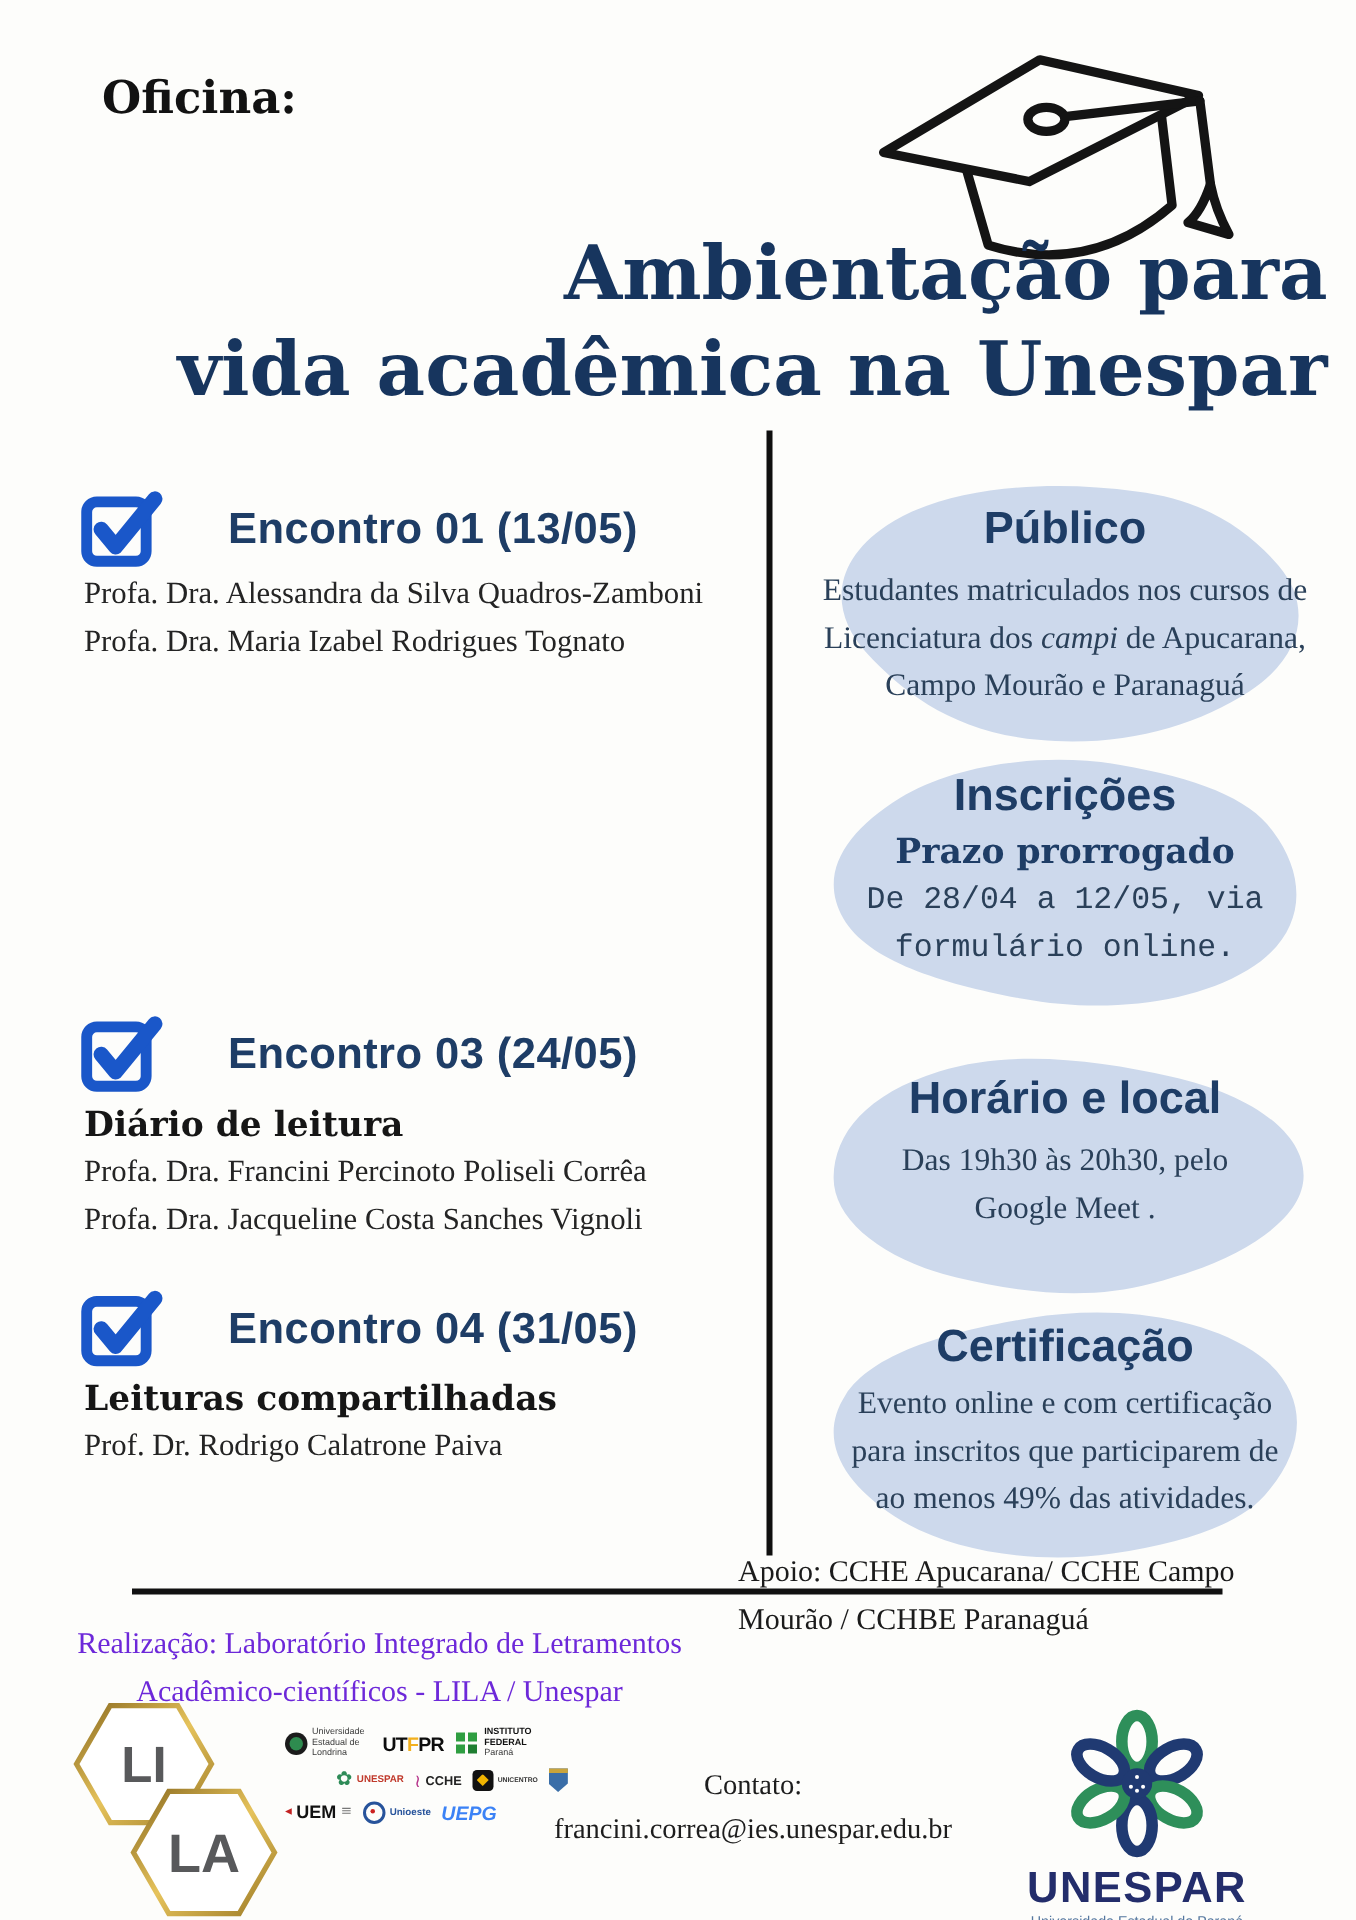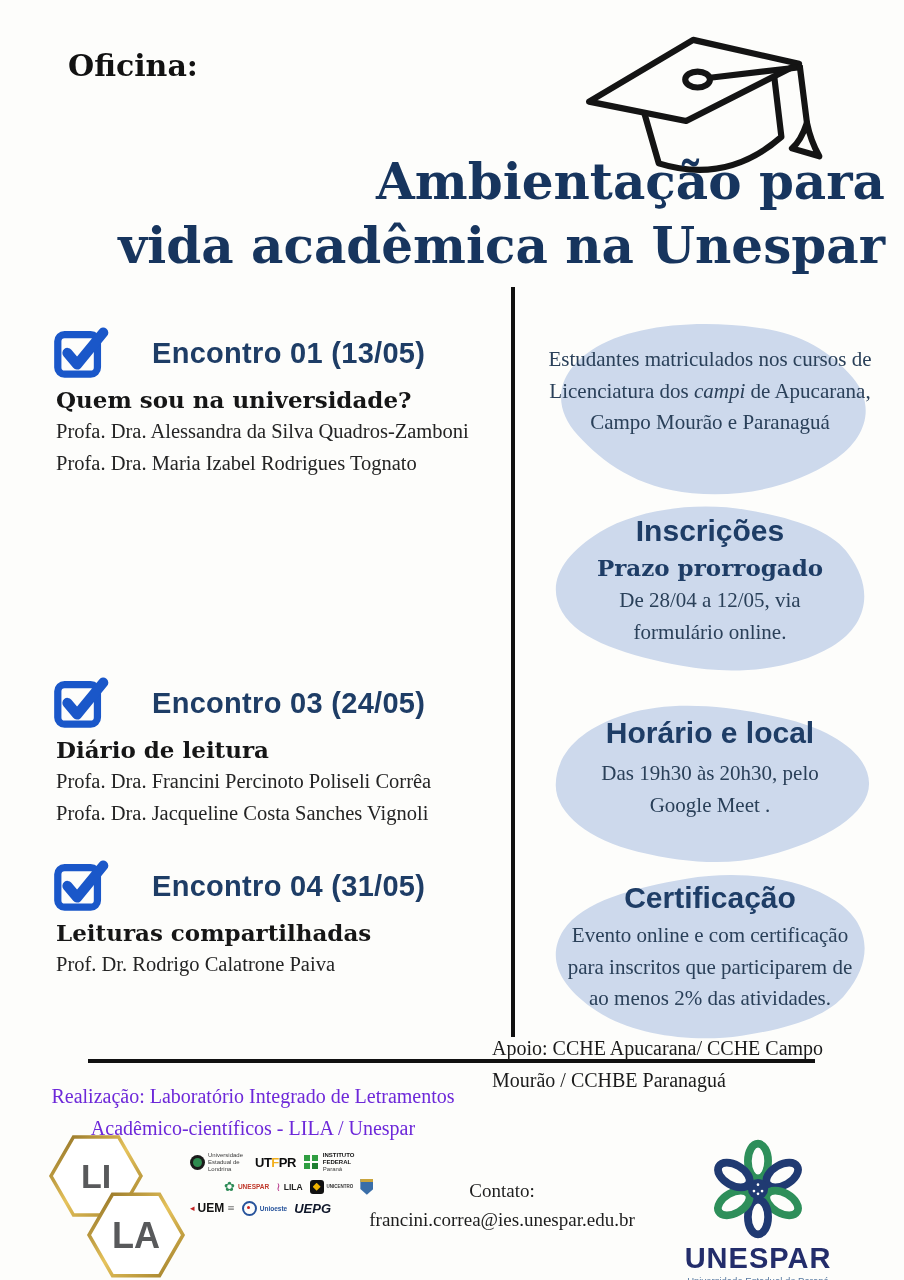--- a/index.html
+++ b/index.html
@@ -61,21 +61,21 @@
   .unicentro-g { width:14px; height:14px; background:#111; border-radius:3px; position:relative; flex:0 0 auto; }
   .unicentro-g::after { content:""; position:absolute; left:3px; top:3px; right:3px; bottom:3px; background:#f0b400; clip-path:polygon(50% 0,100% 50%,50% 100%,0 50%); }
   .unicentro-label { font:700 4.5px "Liberation Sans", sans-serif; color:#333; width:auto; }
   .crest-g { width:13px; height:16px; background:#3a6ea8; clip-path:polygon(0 0,100% 0,100% 65%,50% 100%,0 65%); border-top:3px solid #c9a43c; box-sizing:border-box; }
   .uem-g { font:9px "DejaVu Sans", sans-serif; color:#c22222; }
   .uem-label { font:800 12px "Liberation Sans", sans-serif; color:#111; width:auto; }
   .uem-lines { font:9px "DejaVu Sans", sans-serif; color:#777; }
   .unioeste-g { width:11px; height:11px; border:2.5px solid #27539b; border-radius:50%; position:relative; flex:0 0 auto; }
   .unioeste-g::after { content:""; position:absolute; left:3px; top:3px; width:3px; height:3px; border-radius:50%; background:#cc2222; }
   .unioeste-label { font:700 6.5px "Liberation Sans", sans-serif; color:#27539b; width:auto; }
-  .uepg-text { font:italic 800 13px "Liberation Sans", sans-serif; color:#0f172a; }
+  .uepg-text { font:italic 800 13px "Liberation Sans", sans-serif; color:#3b82f6; }
 
   
   .unespar-logo { left:658px; top:1136px; width:200px; text-align:center; }
   .unespar-name { margin-top:-4px; font:800 29px "Liberation Sans", sans-serif; color:#232d6b; letter-spacing:1px; }
   .unespar-sub { font:9.5px "Liberation Sans", sans-serif; color:#55779f; }
 </style>
 </head>
 <body>
 
 <div id="poster">
@@ -102,21 +102,20 @@
   <div class="abs hrule"></div>
 
   <div class="encontro" style="top:322px;">
     <div class="enc-head">
       <svg viewBox="0 0 60 60">
         <rect x="6" y="13" width="41" height="41" rx="7" fill="none" stroke="#1a57c9" stroke-width="7.5"></rect>
         <path d="M 16 32 L 26 44 L 53 11" fill="none" stroke="#1a57c9" stroke-width="10.5" stroke-linecap="round" stroke-linejoin="round"></path>
       </svg>
       <div class="enc-title">Encontro 01 (13/05)</div>
     </div>
-    <div class="topic">Quem sou na universidade?</div>
     <div class="speaker">Profa. Dra. Alessandra da Silva Quadros-Zamboni</div>
     <div class="speaker">Profa. Dra. Maria Izabel Rodrigues Tognato</div>
   </div>
 
 
   <div class="encontro" style="top:672px;">
     <div class="enc-head">
       <svg viewBox="0 0 60 60">
         <rect x="6" y="13" width="41" height="41" rx="7" fill="none" stroke="#1a57c9" stroke-width="7.5"></rect>
         <path d="M 16 32 L 26 44 L 53 11" fill="none" stroke="#1a57c9" stroke-width="10.5" stroke-linecap="round" stroke-linejoin="round"></path>
@@ -138,36 +137,37 @@
     </div>
     <div class="topic">Leituras compartilhadas</div>
     <div class="speaker">Prof. Dr. Rodrigo Calatrone Paiva</div>
   </div>
 
   <div class="info-section" style="top:308px; height:202px;">
     <svg class="blob" viewBox="-85 -85 170 170" preserveAspectRatio="none">
       <path transform="rotate(18) scale(-1,1)" fill="#cdd9ec" d="M 0,-72 C 30,-70 58,-55 68,-30 C 78,-5 70,22 52,40 C 34,58 12,74 -14,70 C -40,66 -58,48 -68,24 C -78,0 -72,-28 -55,-46 C -38,-64 -20,-74 0,-72 Z"></path>
     </svg>
     <div class="info-content" style="padding-top:28px;">
+      <div class="info-heading">Público</div>
       <div class="info-body">
         <div>Estudantes matriculados nos cursos de</div>
         <div><span>Licenciatura dos </span><span class="it">campi</span><span> de Apucarana,</span></div>
         <div>Campo Mourão e Paranaguá</div>
       </div>
     </div>
   </div>
 
   <div class="info-section" style="top:492px; height:198px;">
     <svg class="blob" viewBox="-85 -85 170 170" preserveAspectRatio="none">
       <path transform="rotate(64)" fill="#cdd9ec" d="M 0,-72 C 30,-70 58,-55 68,-30 C 78,-5 70,22 52,40 C 34,58 12,74 -14,70 C -40,66 -58,48 -68,24 C -78,0 -72,-28 -55,-46 C -38,-64 -20,-74 0,-72 Z"></path>
     </svg>
     <div class="info-content" style="padding-top:22px;">
       <div class="info-heading">Inscrições</div>
       <div class="info-sub">Prazo prorrogado</div>
-      <div class="info-body" style="margin-top:4px;">
+      <div class="info-body" style="margin-top:4px;font-family:Liberation Mono, monospace;">
         <div>De 28/04 a 12/05, via</div>
         <div>formulário online.</div>
       </div>
     </div>
   </div>
 
   <div class="info-section" style="top:686px; height:190px;">
     <svg class="blob" viewBox="-85 -85 170 170" preserveAspectRatio="none">
       <path transform="rotate(-22) scale(1,-1)" fill="#cdd9ec" d="M 0,-72 C 30,-70 58,-55 68,-30 C 78,-5 70,22 52,40 C 34,58 12,74 -14,70 C -40,66 -58,48 -68,24 C -78,0 -72,-28 -55,-46 C -38,-64 -20,-74 0,-72 Z"></path>
     </svg>
@@ -182,21 +182,21 @@
 
   <div class="info-section" style="top:855px; height:198px;">
     <svg class="blob" viewBox="-85 -85 170 170" preserveAspectRatio="none">
       <path transform="rotate(118) scale(-1,1)" fill="#cdd9ec" d="M 0,-72 C 30,-70 58,-55 68,-30 C 78,-5 70,22 52,40 C 34,58 12,74 -14,70 C -40,66 -58,48 -68,24 C -78,0 -72,-28 -55,-46 C -38,-64 -20,-74 0,-72 Z"></path>
     </svg>
     <div class="info-content" style="padding-top:26px;">
       <div class="info-heading">Certificação</div>
       <div class="info-body" style="margin-top:5px;">
         <div>Evento online e com certificação</div>
         <div>para inscritos que participarem de</div>
-        <div>ao menos 2% das atividades.</div>
+        <div>ao menos 49% das atividades.</div>
       </div>
     </div>
   </div>
 
   <div class="abs realizacao">
     <div>Realização: Laboratório Integrado de Letramentos</div>
     <div>Acadêmico-científicos - LILA / Unespar</div>
   </div>
   <div class="abs apoio">
     <div>Apoio: CCHE Apucarana/ CCHE Campo</div>
@@ -233,21 +233,21 @@
         <span class="plabel"><span class="if-l1">INSTITUTO FEDERAL</span><br><span>Paraná</span></span>
       </div>
     </div>
     <div class="prow prow2">
       <div class="pitem">
         <span class="unespar-g">✿</span>
         <span class="plabel unespar-small-label">UNESPAR</span>
       </div>
       <div class="pitem">
         <span class="unila-g">≀</span>
-        <span class="plabel unila-label">LILA</span>
+        <span class="plabel unila-label">CCHE</span>
       </div>
       <div class="pitem">
         <span class="unicentro-g"></span>
         <span class="plabel unicentro-label">UNICENTRO</span>
       </div>
       <div class="pitem">
         <span class="crest-g"></span>
       </div>
     </div>
     <div class="prow">

